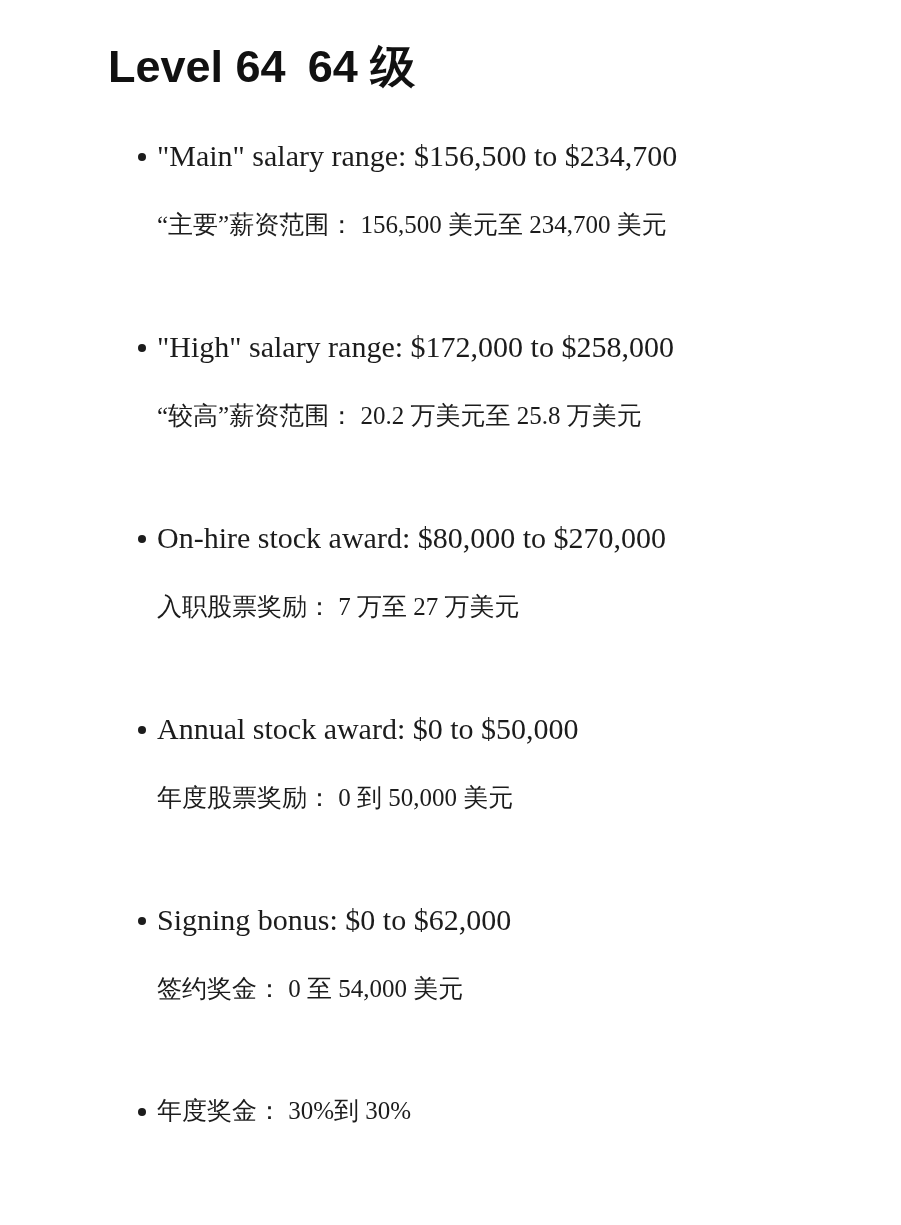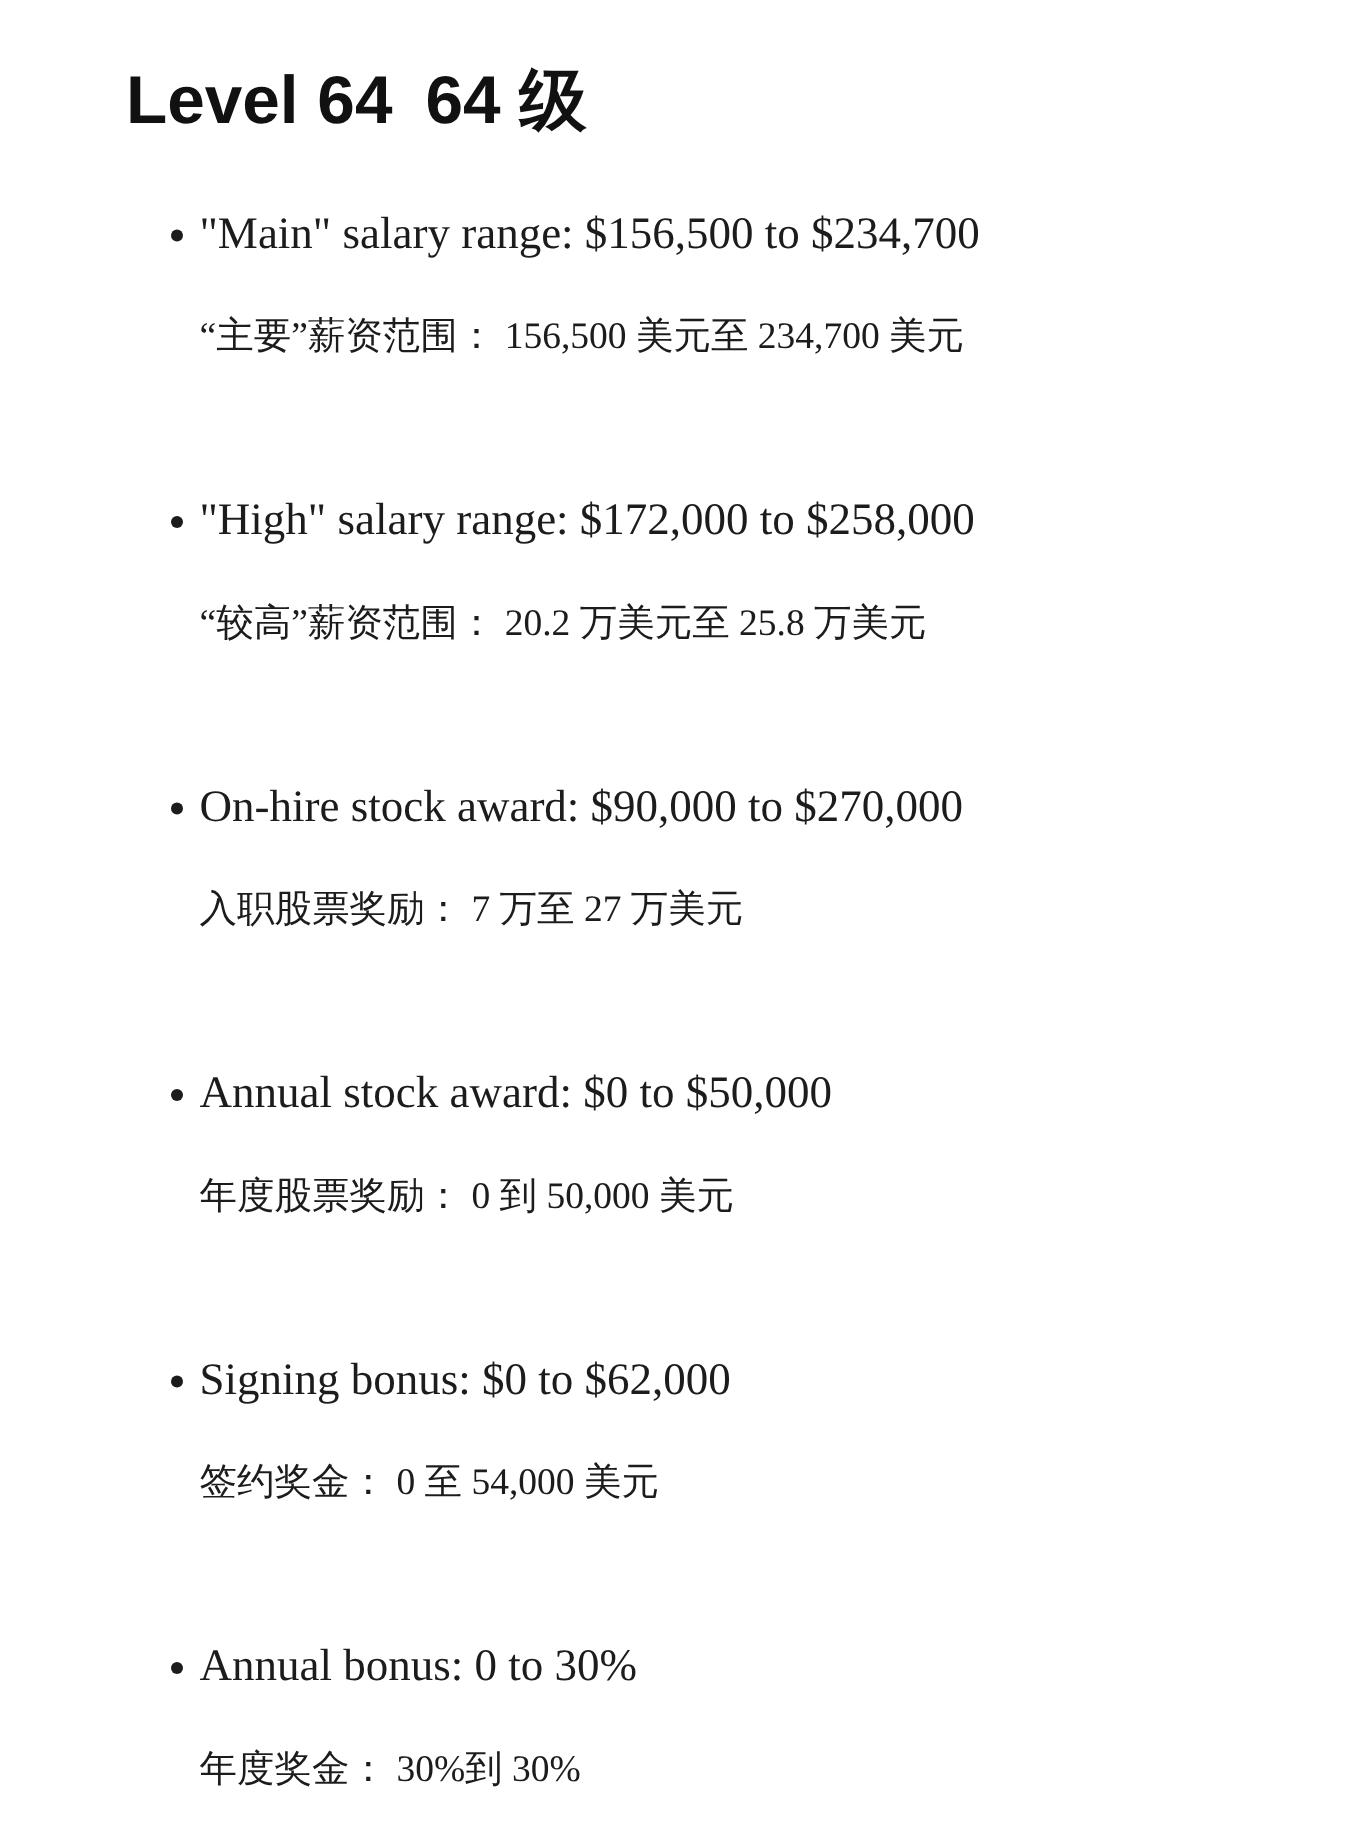--- a/index.html
+++ b/index.html
@@ -8,21 +8,21 @@
     background: #ffffff;
   }
   body {
     width: 901px;
     height: 1225px;
     overflow: hidden;
     color: #1c1c1c;
     font-family: "Liberation Serif", serif;
   }
   .page {
-    padding: 42px 0 0 84px;
+    padding: 42px 0 0 108px;
     box-sizing: border-box;
     width: 901px;
     height: 1225px;
   }
   h1.title {
     margin: 0;
     font-family: "Liberation Sans", sans-serif;
     font-weight: 700;
     font-size: 45px;
     line-height: 1.12;
@@ -86,36 +86,35 @@
     </li>
 
     <li>
       <span class="bullet"></span>
       <p class="en">"High" salary range: $172,000 to $258,000</p>
       <p class="zh">“较高”薪资范围： 20.2 万美元至 25.8 万美元</p>
     </li>
 
     <li>
       <span class="bullet"></span>
-      <p class="en">On-hire stock award: $90,000 to $270,000</p>
+      <p class="en">On-hire stock award: $80,000 to $270,000</p>
       <p class="zh">入职股票奖励： 7 万至 27 万美元</p>
     </li>
 
     <li>
       <span class="bullet"></span>
       <p class="en">Annual stock award: $0 to $50,000</p>
       <p class="zh">年度股票奖励： 0 到 50,000 美元</p>
     </li>
 
     <li>
       <span class="bullet"></span>
       <p class="en">Signing bonus: $0 to $62,000</p>
       <p class="zh">签约奖金： 0 至 54,000 美元</p>
     </li>
 
     <li>
       <span class="bullet"></span>
-      <p class="en">Annual bonus: 0 to 30%</p>
       <p class="zh">年度奖金： 30%到 30%</p>
     </li>
 
   </ul>
 </div>
 
 </body></html>

